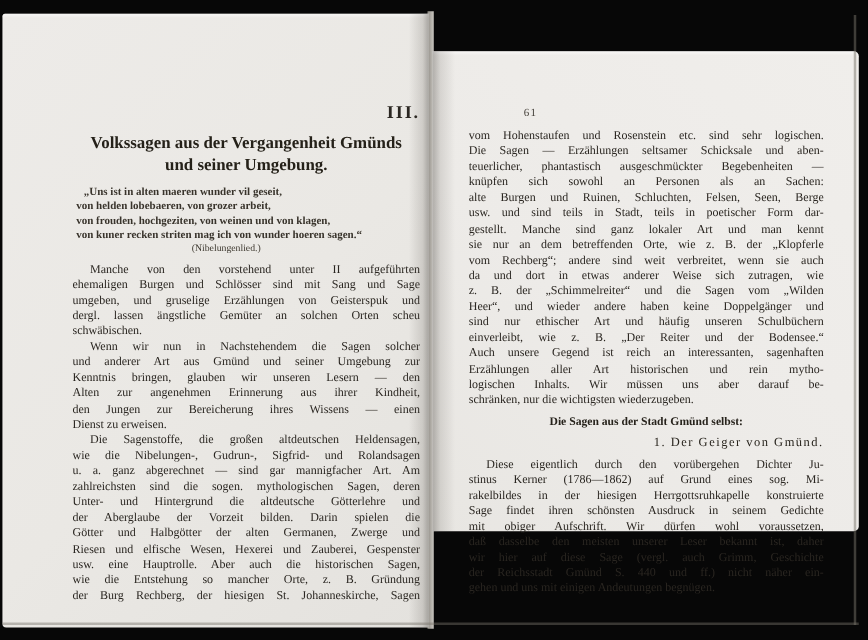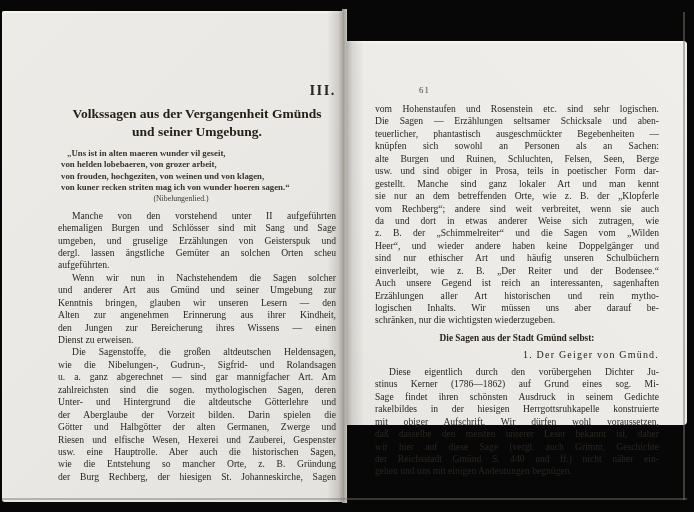--- a/index.html
+++ b/index.html
@@ -180,21 +180,21 @@
         </div>
 
       <div class="epigraph-source">(Nibelungenlied.)</div>
 
       <div class="body-text left-body">
           <div class="para indent">
             <div class="line">Manche von den vorstehend unter II aufgeführten</div>
             <div class="line">ehemaligen Burgen und Schlösser sind mit Sang und Sage</div>
             <div class="line">umgeben, und gruselige Erzählungen von Geisterspuk und</div>
             <div class="line">dergl. lassen ängstliche Gemüter an solchen Orten scheu</div>
-            <div class="line">aufgeführten.</div>
+            <div class="line">schwäbischen.</div>
           </div>
           <div class="para indent">
             <div class="line">Wenn wir nun in Nachstehendem die Sagen solcher</div>
             <div class="line">und anderer Art aus Gmünd und seiner Umgebung zur</div>
             <div class="line">Kenntnis bringen, glauben wir unseren Lesern — den</div>
             <div class="line">Alten zur angenehmen Erinnerung aus ihrer Kindheit,</div>
             <div class="line">den Jungen zur Bereicherung ihres Wissens — einen</div>
             <div class="line">Dienst zu erweisen.</div>
           </div>
           <div class="para indent continues">
@@ -220,21 +220,21 @@
 
       <div class="page-number">61</div>
 
       <div class="body-text right-intro">
           <div class="para">
             <div class="line">vom Hohenstaufen und Rosenstein etc. sind sehr logischen.</div>
             <div class="line">Die Sagen — Erzählungen seltsamer Schicksale und aben-</div>
             <div class="line">teuerlicher, phantastisch ausgeschmückter Begebenheiten —</div>
             <div class="line">knüpfen sich sowohl an Personen als an Sachen:</div>
             <div class="line">alte Burgen und Ruinen, Schluchten, Felsen, Seen, Berge</div>
-            <div class="line">usw. und sind obiger in Prosa, teils in poetischer Form dar-</div>
+            <div class="line">usw. und sind teils in Stadt, teils in poetischer Form dar-</div>
             <div class="line">gestellt. Manche sind ganz lokaler Art und man kennt</div>
             <div class="line">sie nur an dem betreffenden Orte, wie z. B. der „Klopferle</div>
             <div class="line">vom Rechberg“; andere sind weit verbreitet, wenn sie auch</div>
             <div class="line">da und dort in etwas anderer Weise sich zutragen, wie</div>
             <div class="line">z. B. der „Schimmelreiter“ und die Sagen vom „Wilden</div>
             <div class="line">Heer“, und wieder andere haben keine Doppelgänger und</div>
             <div class="line">sind nur ethischer Art und häufig unseren Schulbüchern</div>
             <div class="line">einverleibt, wie z. B. „Der Reiter und der Bodensee.“</div>
             <div class="line">Auch unsere Gegend ist reich an interessanten, sagenhaften</div>
             <div class="line">Erzählungen aller Art historischen und rein mytho-</div>
@@ -245,22 +245,22 @@
 
 
       <div class="subsection-heading">Die Sagen aus der Stadt Gmünd selbst:</div>
 
       <div class="story-heading">1. Der Geiger von Gmünd.</div>
 
       <div class="body-text right-story">
           <div class="para indent">
             <div class="line">Diese eigentlich durch den vorübergehen Dichter Ju-</div>
             <div class="line">stinus Kerner (1786—1862) auf Grund eines sog. Mi-</div>
+            <div class="line">rakelbildes in der hiesigen Herrgottsruhkapelle konstruierte</div>
             <div class="line">Sage findet ihren schönsten Ausdruck in seinem Gedichte</div>
-            <div class="line">rakelbildes in der hiesigen Herrgottsruhkapelle konstruierte</div>
             <div class="line">mit obiger Aufschrift. Wir dürfen wohl voraussetzen,</div>
             <div class="line">daß dasselbe den meisten unserer Leser bekannt ist, daher</div>
             <div class="line">wir hier auf diese Sage (vergl. auch Grimm, Geschichte</div>
             <div class="line">der Reichsstadt Gmünd S. 440 und ff.) nicht näher ein-</div>
             <div class="line">gehen und uns mit einigen Andeutungen begnügen.</div>
           </div>
         </div>
 
     </div>
   </div>

